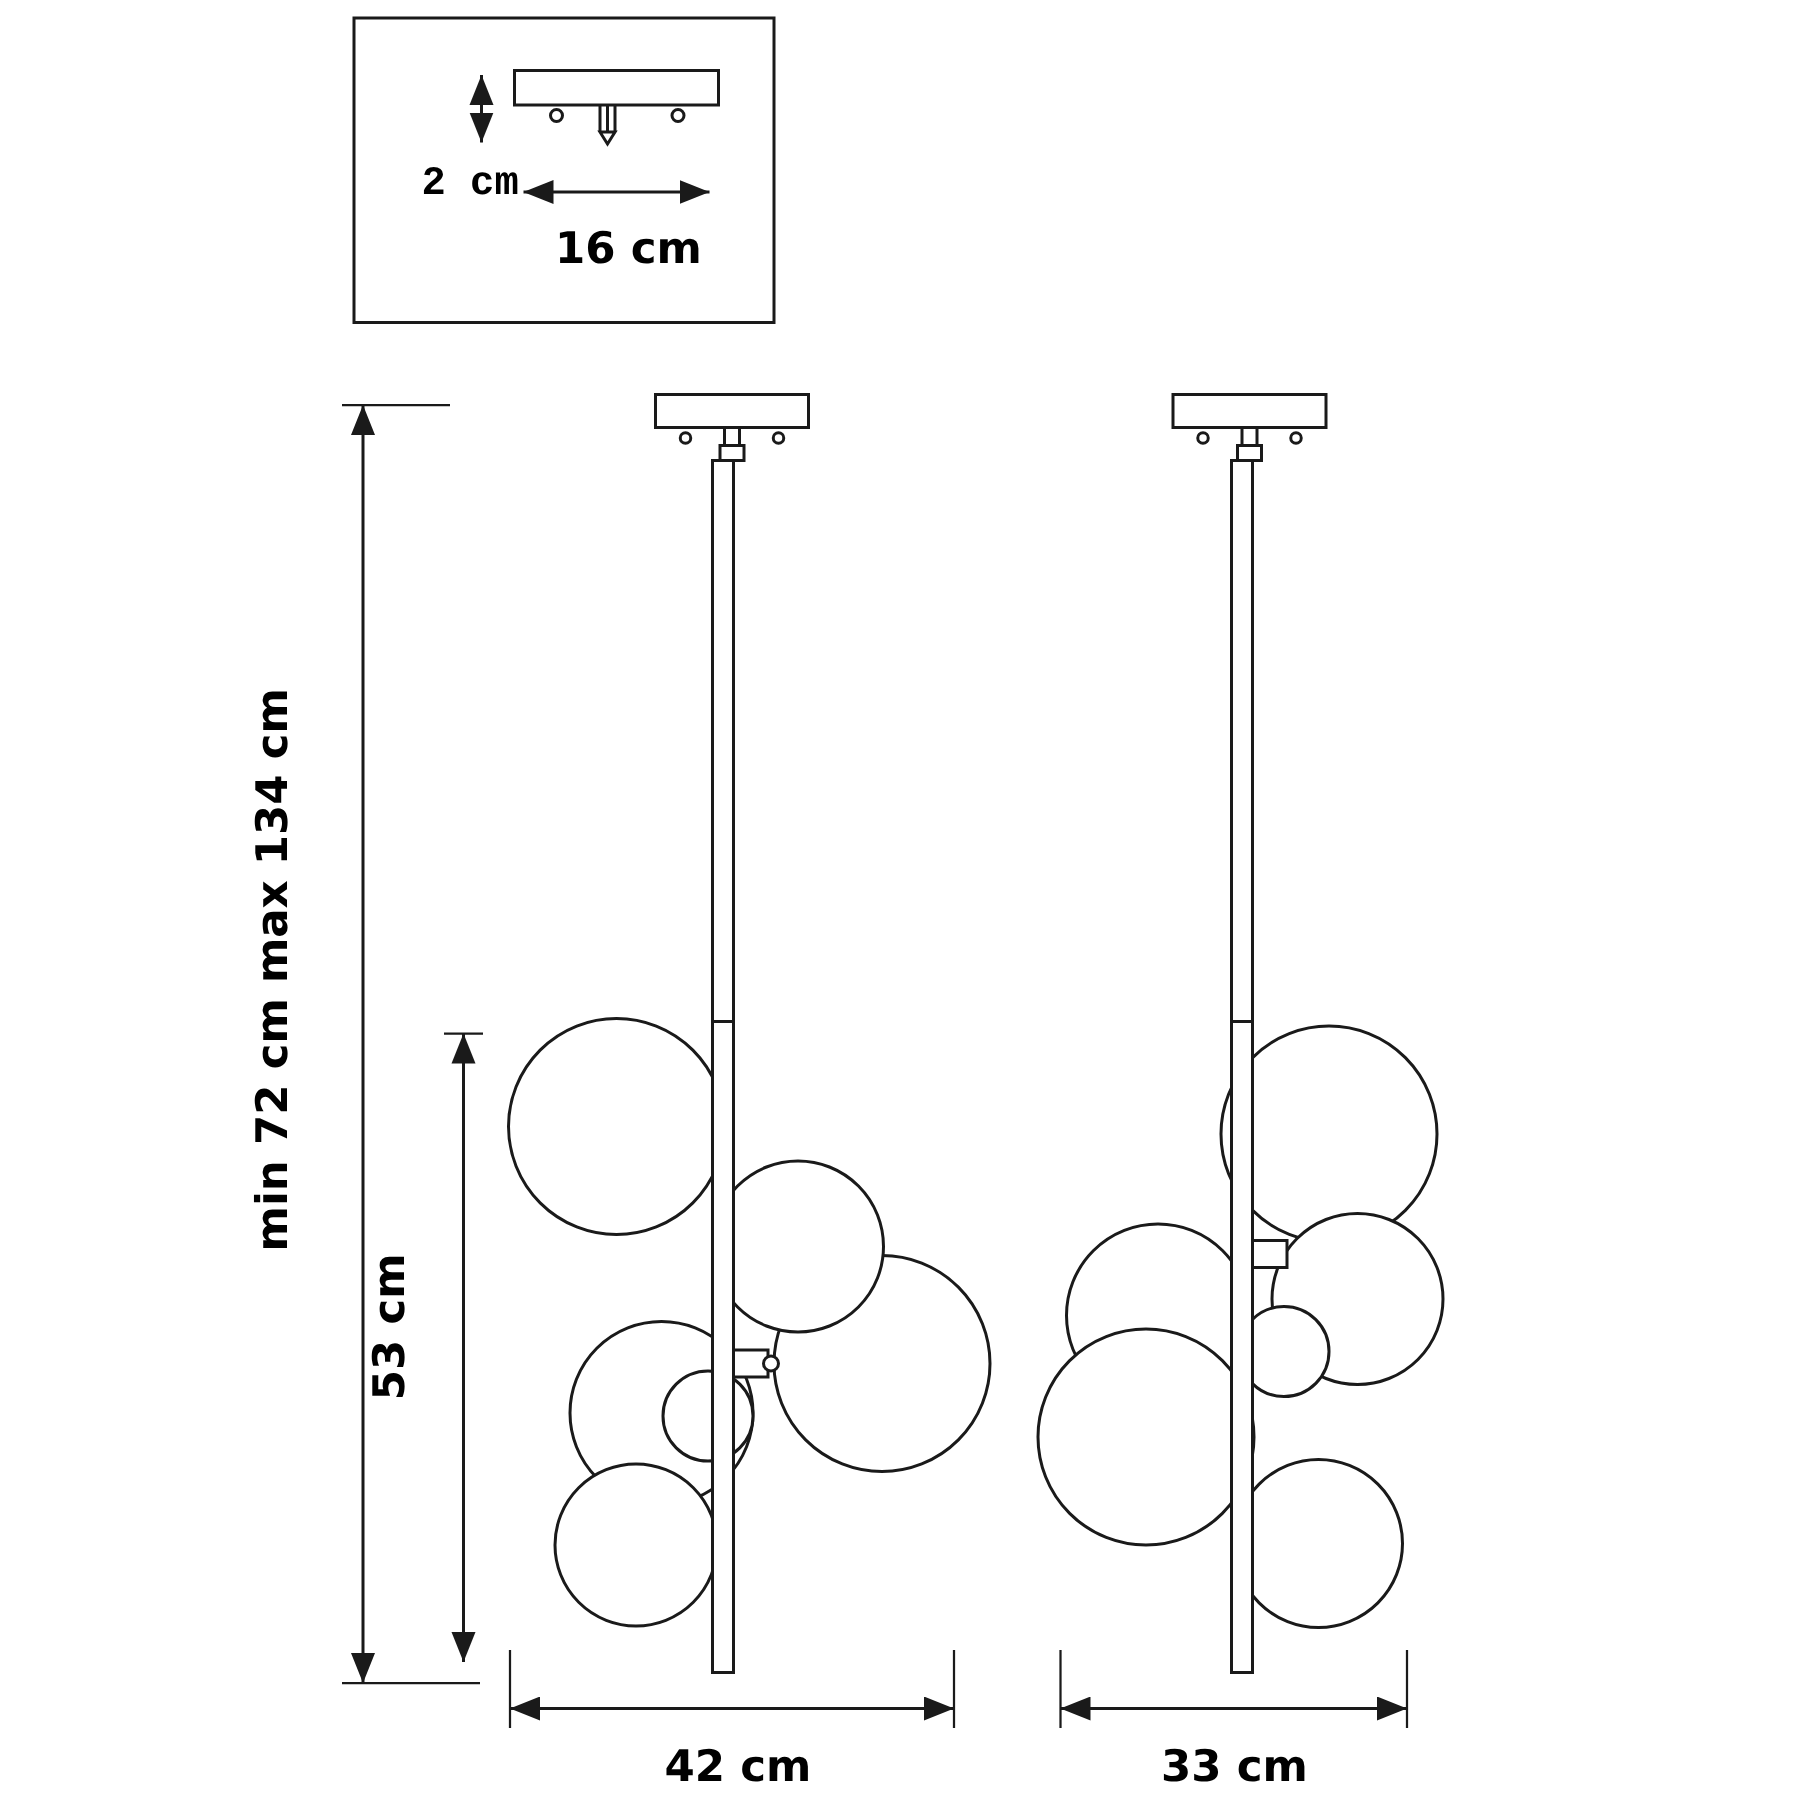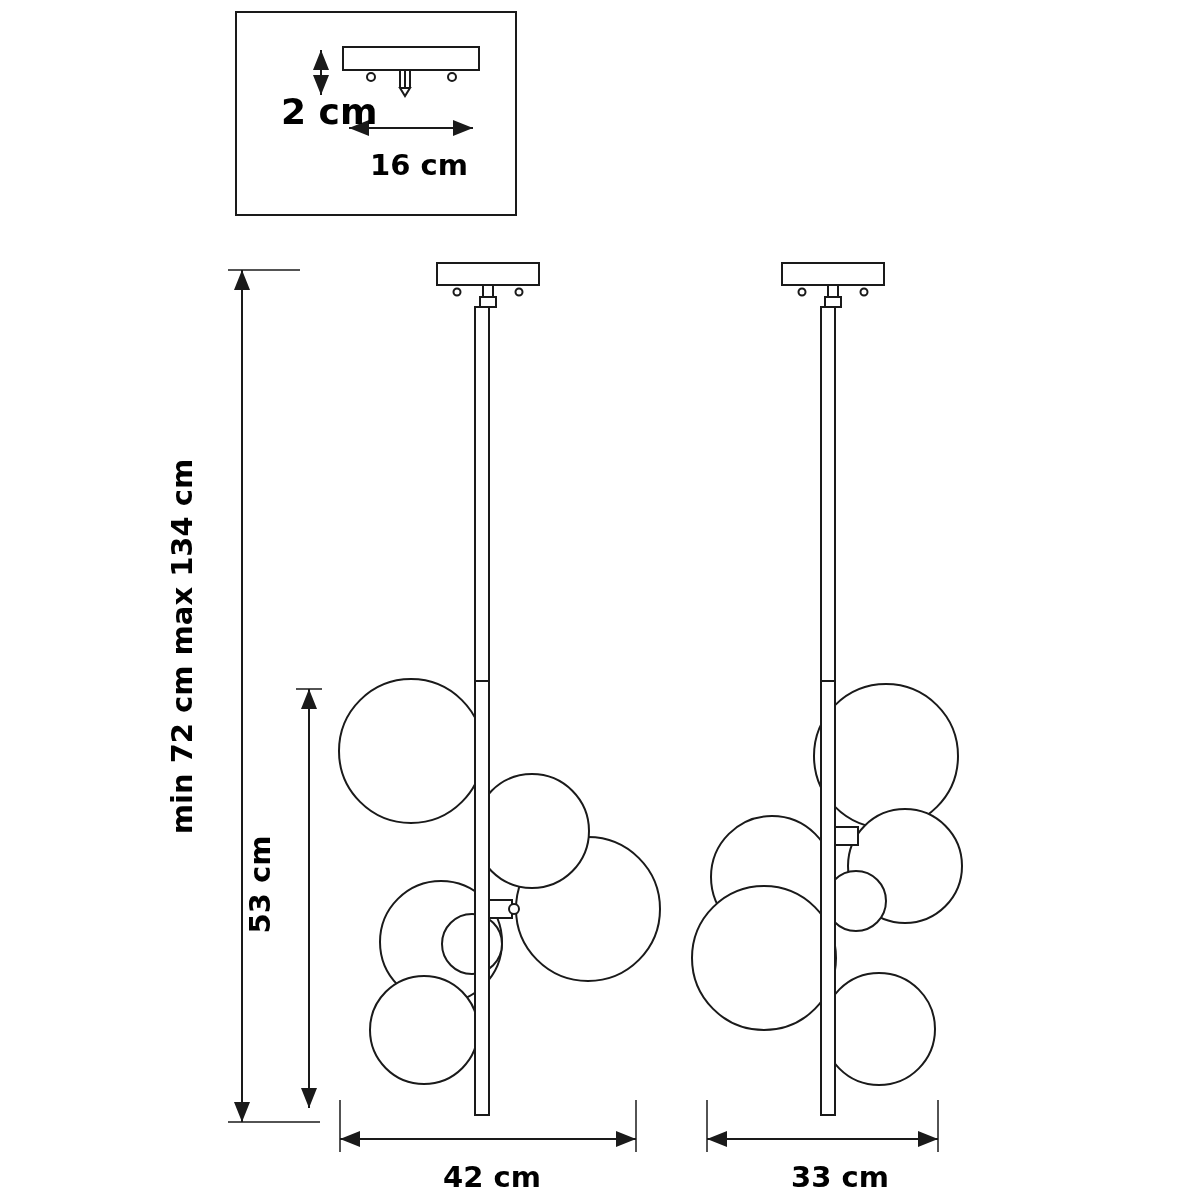--- a/index.html
+++ b/index.html
@@ -29,22 +29,23 @@
   .lbl {
     position: absolute;
     font-family: "DejaVu Sans", "Liberation Sans", sans-serif;
     font-weight: bold;
     color: #000000;
     white-space: nowrap;
     line-height: 1;
   }
   .lbl-2cm {
     left: 281px;
-    top: 94px;
-    font-size: 36px;
+    top: 110px;
+    font-size: 27px;
+    font-family: Liberation Mono, monospace;
   }
   .lbl-12cm {
     left: 370px;
     top: 151px;
     font-size: 29px;
   }
   .lbl-height {
     left: -58px;
     top: 632px;
     font-size: 29px;
@@ -61,21 +62,21 @@
     transform-origin: center center;
     width: 160px;
     text-align: center;
   }
   .lbl-42cm {
     left: 443px;
     top: 1163px;
     font-size: 29px;
   }
   .lbl-33cm {
-    left: 791px;
+    left: 774px;
     top: 1163px;
     font-size: 29px;
   }
 </style>
 </head>
 <body>
 
 <div id="stage">
 
   <svg class="drawing" viewBox="0 0 1200 1200">

